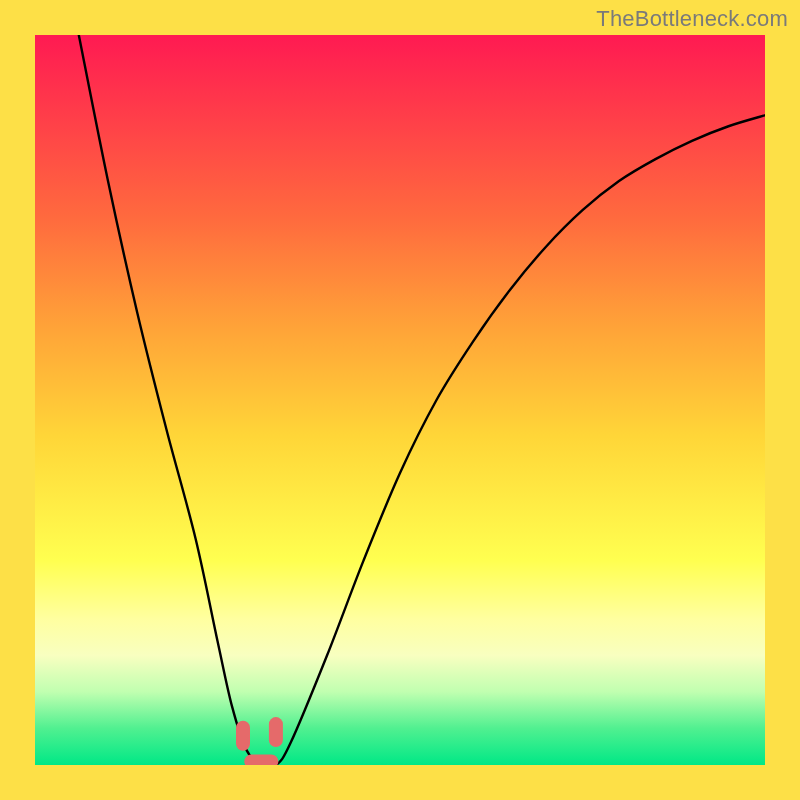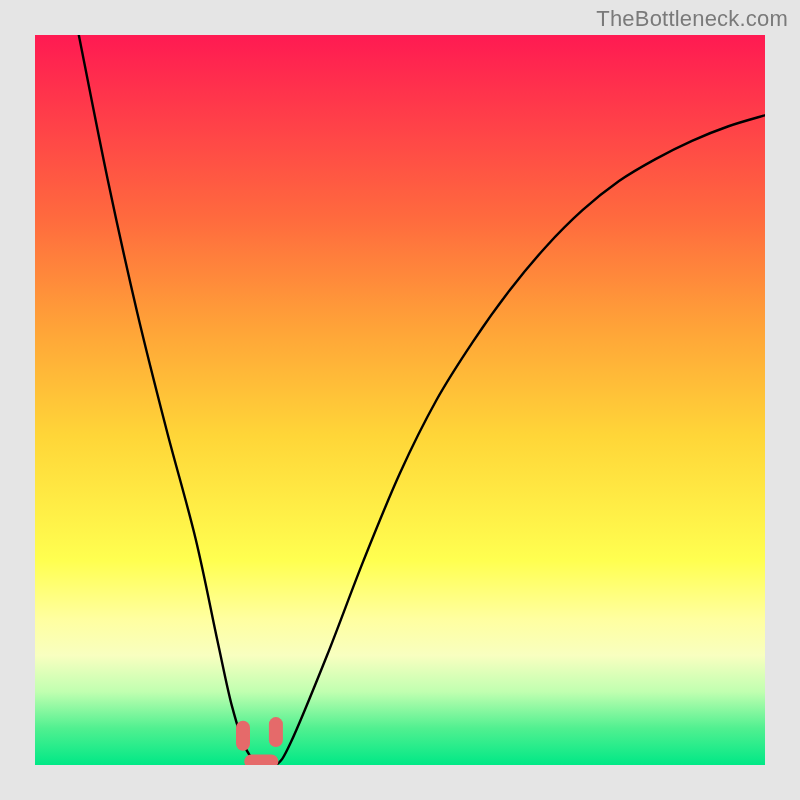--- a/index.html
+++ b/index.html
@@ -8,21 +8,21 @@
     width: 800px;
     height: 800px;
     background: #000;
     overflow: hidden;
     font-family: Arial, Helvetica, sans-serif;
   }
   .frame {
     position: absolute;
     left: 0; top: 0;
     width: 800px; height: 800px;
-    background: #e5e5e5;
+    background: #fde047;
     text-align: center;
   }
   .plot-area {
     position: absolute;
     left: 35px;
     top: 35px;
     width: 730px;
     height: 730px;
     overflow: hidden;
   }

